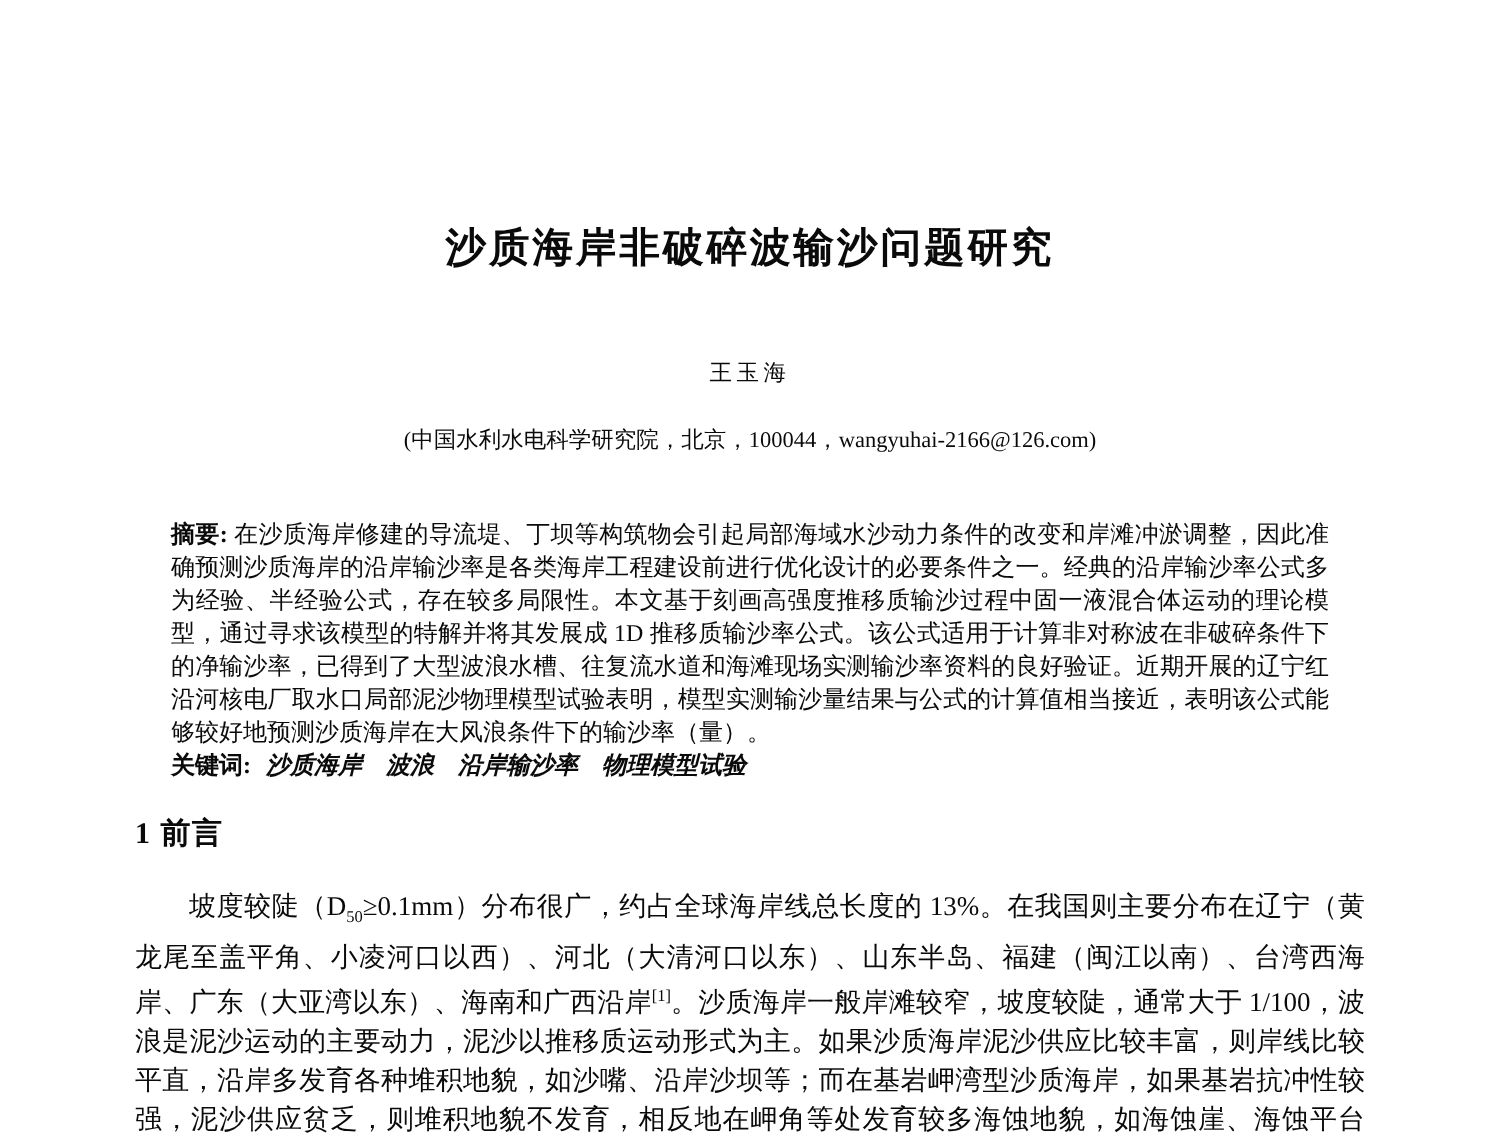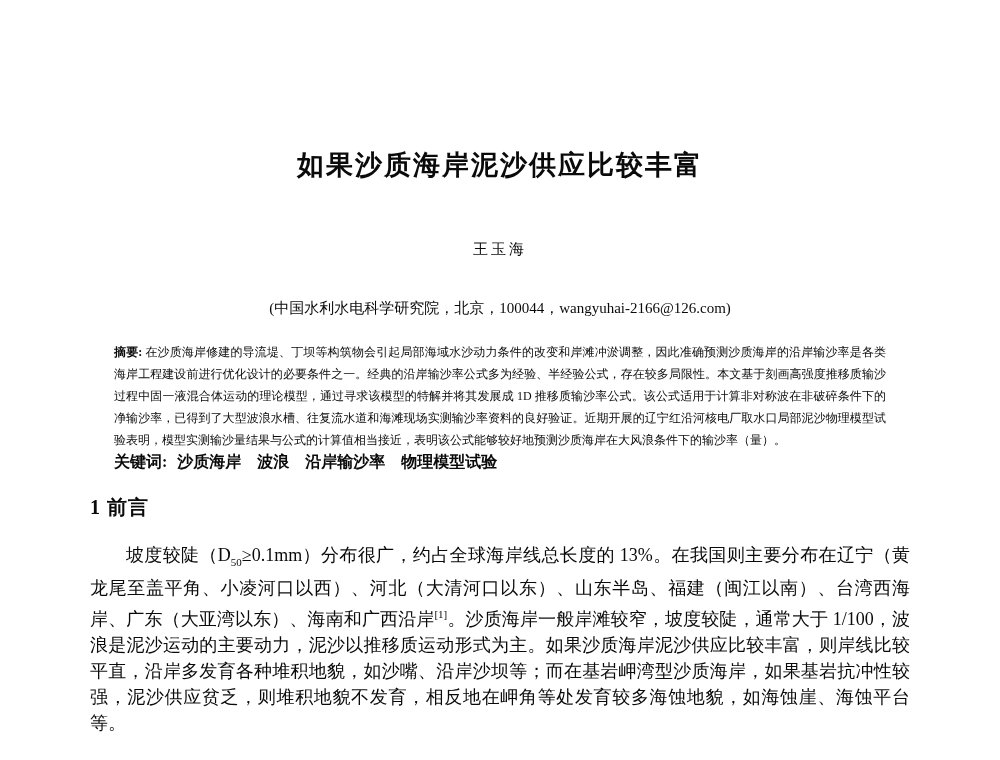--- a/index.html
+++ b/index.html
@@ -29,44 +29,45 @@
     letter-spacing: 2px;
   }
   .author {
     margin-top: 52px;
     text-align: center;
     font-size: 15px;
     line-height: 24px;
     letter-spacing: 3px;
   }
   .affiliation {
-    margin-top: 36px;
+    margin-top: 22px;
     text-align: center;
     font-size: 15px;
     line-height: 22px;
   }
   .abstract {
     width: 772px;
-    margin: 22px auto 0 auto;
-    font-size: 12px;
+    margin: 41px auto 0 auto;
+    font-size: 16px;
     line-height: 22px;
     text-align: justify;
   }
   .abstract .label {
     font-weight: bold;
   }
   .keywords {
     width: 772px;
     margin: 0 auto;
     font-size: 16px;
     line-height: 22px;
     font-weight: bold;
   }
   .keywords .kw-text {
     margin-left: 6px;
+    font-style: italic;
   }
   .section-heading {
     margin: 20px 0 3px 90px;
     font-size: 20px;
     line-height: 28px;
     font-weight: bold;
     letter-spacing: 1px;
     font-family: Liberation Serif, serif;
   }
   .body-text {
@@ -81,21 +82,21 @@
     text-indent: 2em;
   }
   sub { font-size: 11px; }
   sup { font-size: 11px; }
 </style>
 </head>
 <body>
 
 <div class="page">
 
-  <h1 class="paper-title">如果沙质海岸泥沙供应比较丰富</h1>
+  <h1 class="paper-title">沙质海岸非破碎波输沙问题研究</h1>
 
   <div class="author">王玉海</div>
 
   <div class="affiliation">(中国水利水电科学研究院，北京，100044，wangyuhai-2166@126.com)</div>
 
   <div class="abstract">
     <span class="label">摘要:</span>
     <span>在沙质海岸修建的导流堤、丁坝等构筑物会引起局部海域水沙动力条件的改变和岸滩冲淤调整，因此准确预测沙质海岸的沿岸输沙率是各类海岸工程建设前进行优化设计的必要条件之一。经典的沿岸输沙率公式多为经验、半经验公式，存在较多局限性。本文基于刻画高强度推移质输沙过程中固一液混合体运动的理论模型，通过寻求该模型的特解并将其发展成 1D 推移质输沙率公式。该公式适用于计算非对称波在非破碎条件下的净输沙率，已得到了大型波浪水槽、往复流水道和海滩现场实测输沙率资料的良好验证。近期开展的辽宁红沿河核电厂取水口局部泥沙物理模型试验表明，模型实测输沙量结果与公式的计算值相当接近，表明该公式能够较好地预测沙质海岸在大风浪条件下的输沙率（量）。</span>
   </div>
 

